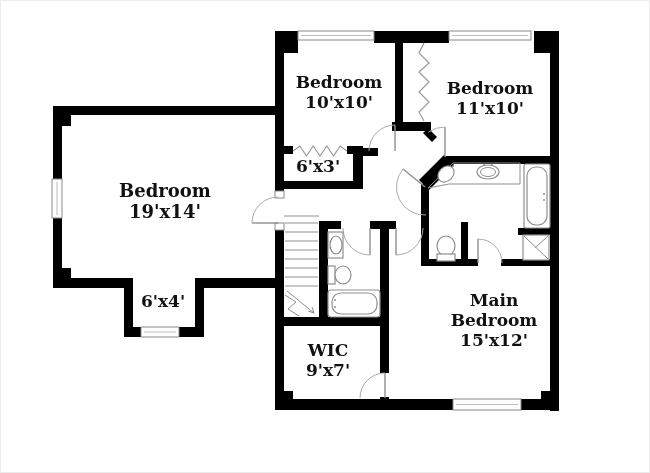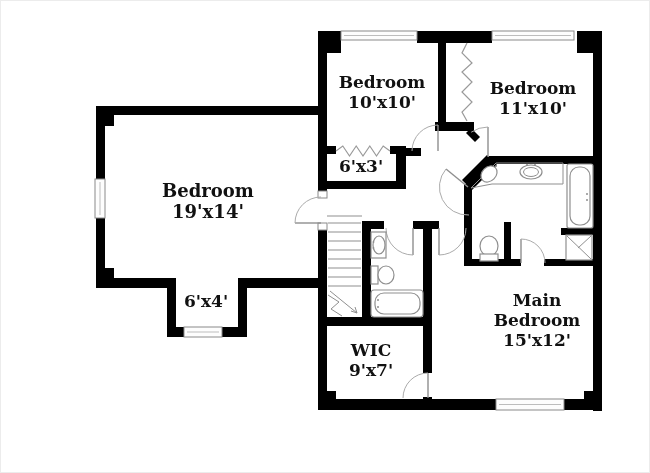--- a/index.html
+++ b/index.html
@@ -1,18 +1,18 @@
 <!DOCTYPE html>
 <html><head>
 <meta charset="utf-8">
 <style>
   html,body{margin:0;padding:0;background:#fff;}
   .stage{position:relative;width:650px;height:473px;background:#ffffff;
          border:1px solid #ececec;box-sizing:border-box;overflow:hidden;
-         font-family:"DejaVu Serif","Liberation Serif",serif;padding-left:43px;}
+         font-family:"DejaVu Serif","Liberation Serif",serif;}
   svg{display:block}
   .wall{fill:#000;stroke:none}
   .win{fill:#fdfdfd;stroke:#8a8a8a;stroke-width:1}
   .winline{stroke:#bdbdbd;stroke-width:1}
   .fx{fill:#fff;stroke:#8f8f8f;stroke-width:1.2}
   .fxline{stroke:#8f8f8f;stroke-width:1;fill:none}
   .arc{stroke:#ababab;stroke-width:1;fill:none}
   .leaf{stroke:#8f8f8f;stroke-width:1.4;fill:none}
   .zig{stroke:#9a9a9a;stroke-width:1.2;fill:none}
   .jamb{fill:#fff;stroke:#8a8a8a;stroke-width:1}

